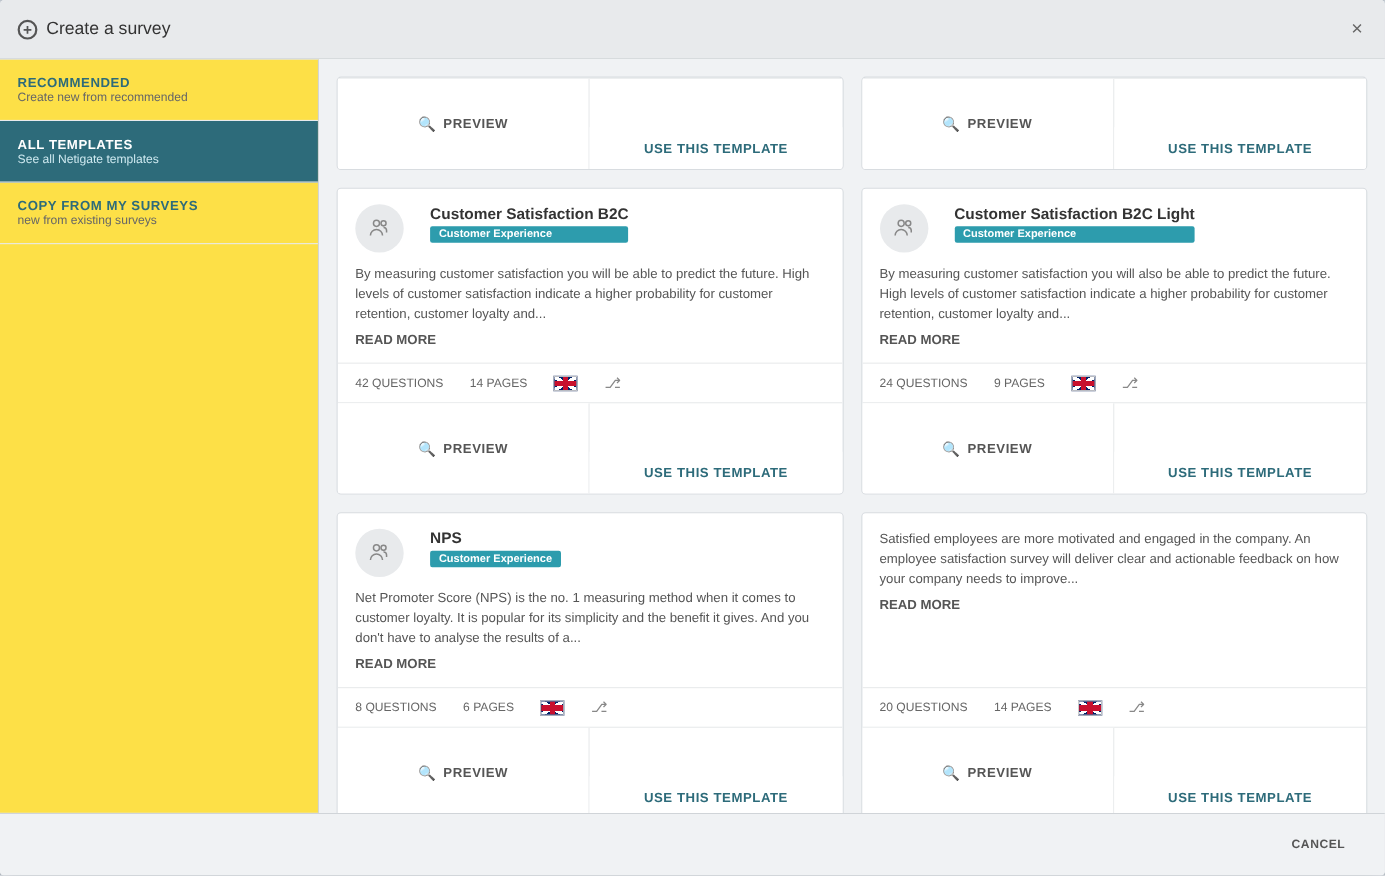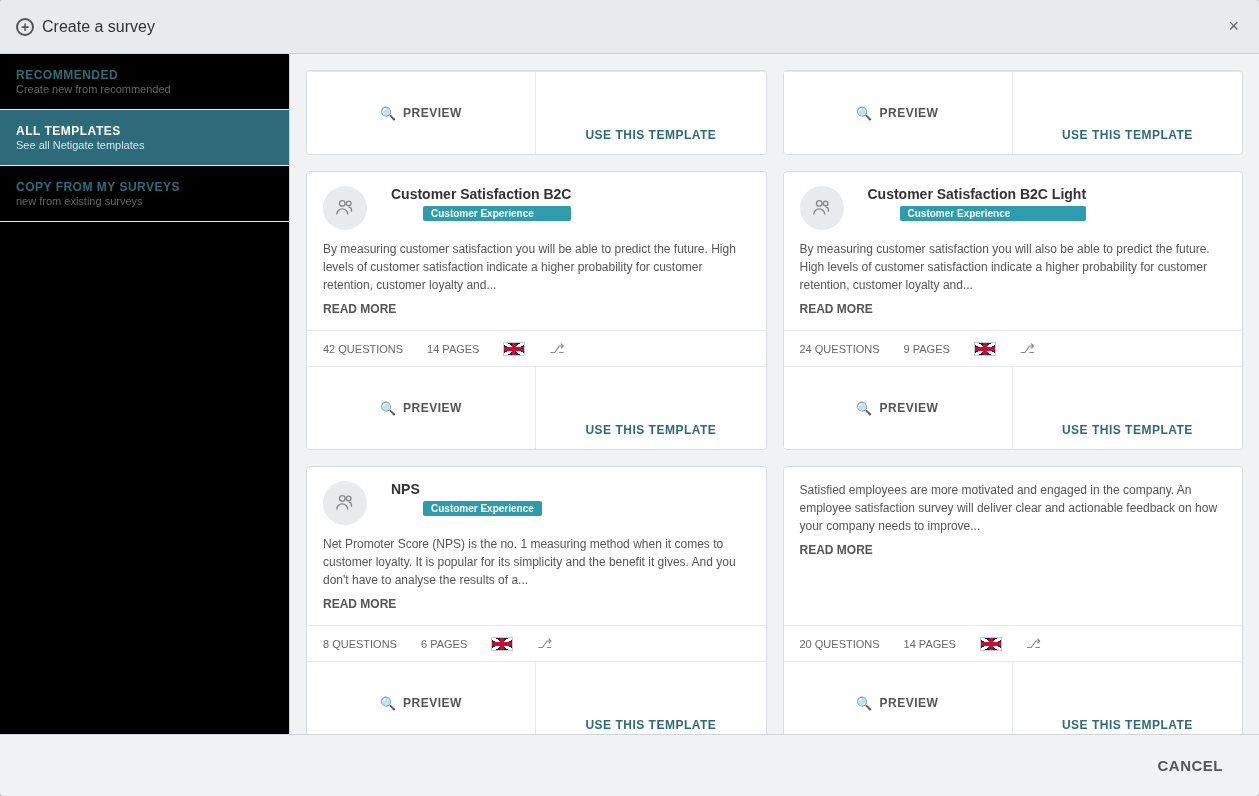--- a/index.html
+++ b/index.html
@@ -58,21 +58,21 @@
       cursor: pointer;
       padding: 4px;
     }
     .modal-body {
       display: flex;
       flex: 1;
       overflow: hidden;
     }
     .sidebar {
       width: 290px;
-      background: #000000;
+      background: #fde047;
       border-right: 1px solid #d0d4d8;
       flex-shrink: 0;
       display: flex;
       flex-direction: column;
     }
     .sidebar-item {
       padding: 14px 16px;
       cursor: pointer;
       border-bottom: 1px solid #e8eaec;
     }
@@ -166,21 +166,20 @@
       font-weight: bold;
       color: #333;
     }
     .badge {
       display: inline-block;
       padding: 2px 8px;
       border-radius: 2px;
       font-size: 10px;
       font-weight: bold;
       color: #fff;
-      margin-left: 32px;
     }
     .badge-customer {
       background: #2d9cad;
     }
     .badge-employee {
       background: #7b3f8c;
     }
     .card-description {
       font-size: 12px;
       color: #555;
@@ -242,21 +241,21 @@
       background: #f0f2f4;
       padding: 14px 20px;
       display: flex;
       justify-content: flex-end;
       border-top: 1px solid #d0d4d8;
       flex-shrink: 0;
     }
     .cancel-btn {
       background: none;
       border: none;
-      font-size: 15px;
+      font-size: 11px;
       font-weight: bold;
       color: #555;
       cursor: pointer;
       text-transform: uppercase;
       letter-spacing: 0.5px;
       padding: 8px 16px;
     }
     
     .partial-card {
       background: #fff;

